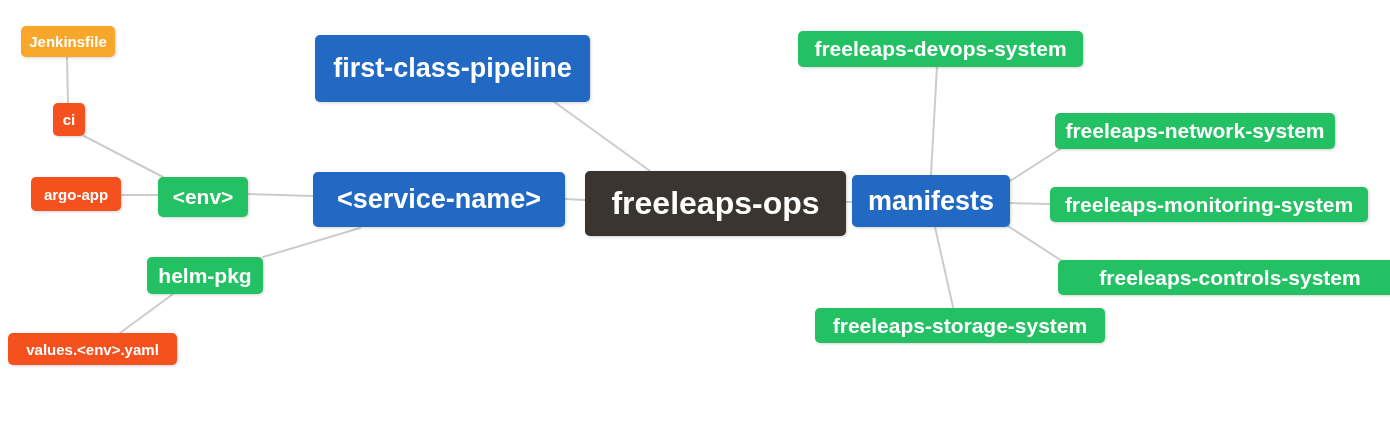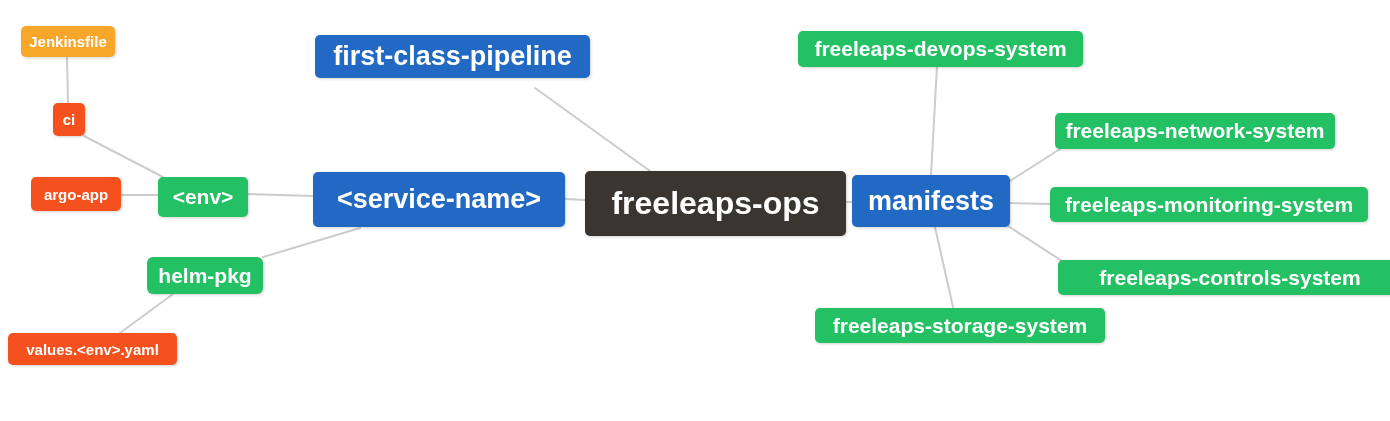--- a/index.html
+++ b/index.html
@@ -68,25 +68,25 @@
   </svg>
 
   <div class="node amber" style="left:21px; top:26px; width:94px; height:31px;">Jenkinsfile</div>
 
   <div class="node red" style="left:53px; top:103px; width:32px; height:33px;">ci</div>
 
   <div class="node red" style="left:31px; top:177px; width:90px; height:34px;">argo-app</div>
 
   <div class="node green" style="left:158px; top:177px; width:90px; height:40px;">&lt;env&gt;</div>
 
-  <div class="node green" style="left:147px; top:257px; width:116px; height:37px;border-radius:6px;">helm-pkg</div>
+  <div class="node green" style="left:147px; top:257px; width:116px; height:37px;">helm-pkg</div>
 
   <div class="node red" style="left:8px; top:333px; width:169px; height:32px;">values.&lt;env&gt;.yaml</div>
 
-  <div class="node blue" style="left:315px; top:35px; width:275px; height:43px;">first-class-pipeline</div>
+  <div class="node blue" style="left:315px; top:35px; width:275px; height:67px;">first-class-pipeline</div>
 
   <div class="node blue" style="left:313px; top:172px; width:252px; height:55px;">&lt;service-name&gt;</div>
 
   <div class="node root" style="left:585px; top:171px; width:261px; height:65px;">freeleaps-ops</div>
 
   <div class="node blue" style="left:852px; top:175px; width:158px; height:52px;">manifests</div>
 
   <div class="node green" style="left:798px; top:31px; width:285px; height:36px;">freeleaps-devops-system</div>
 
   <div class="node green" style="left:1055px; top:113px; width:280px; height:36px;">freeleaps-network-system</div>

